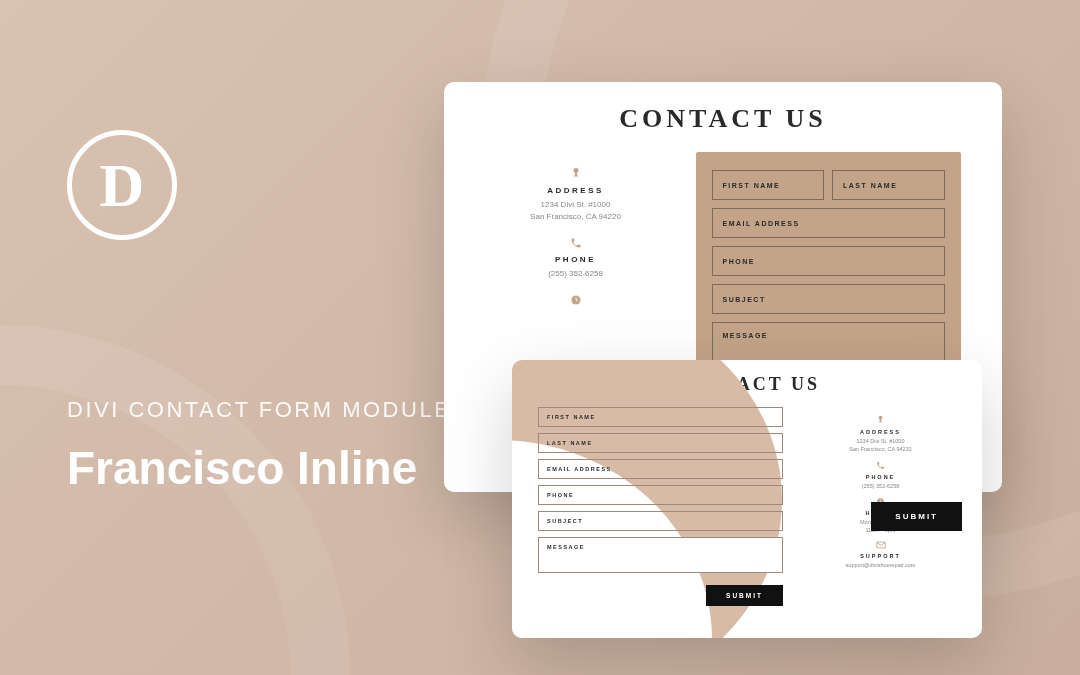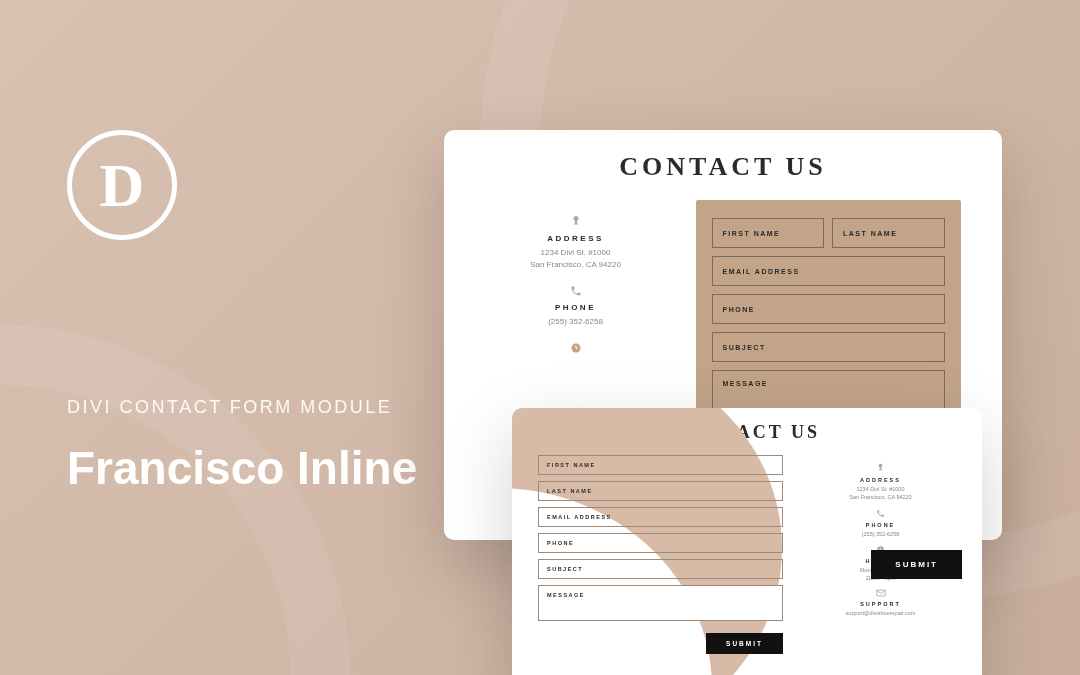--- a/index.html
+++ b/index.html
@@ -31,40 +31,39 @@
     font-weight: 700;
     font-size: 62px;
   }
   .text-block {
     position: absolute;
     left: 67px;
     color: #fff;
   }
   .kicker {
     top: 397px;
-    font-size: 18px;
+    font-size: 22px;
     letter-spacing: 2.5px;
     font-weight: 400;
     color: rgba(255,255,255,0.92);
   }
   .headline { top: 440px; }
   .headline h1 {
     font-size: 46px;
     font-weight: 600;
     line-height: 1.25;
     color: #fff;
   }
 
   
   .card {
     position: absolute;
     background: #fff;
     border-radius: 10px;
     box-shadow: 0 25px 70px rgba(0,0,0,0.18);
-    margin-top: 48px;
   }
   .cardA {
     left: 444px; top: 82px;
     width: 558px; height: 410px;
     padding-top: 22px;
   }
   .cardA .title {
     font-family: Georgia, "Times New Roman", serif;
     font-size: 26px; letter-spacing: 4px; font-weight: 700;
     color: #2a2a2a; text-align: center;

